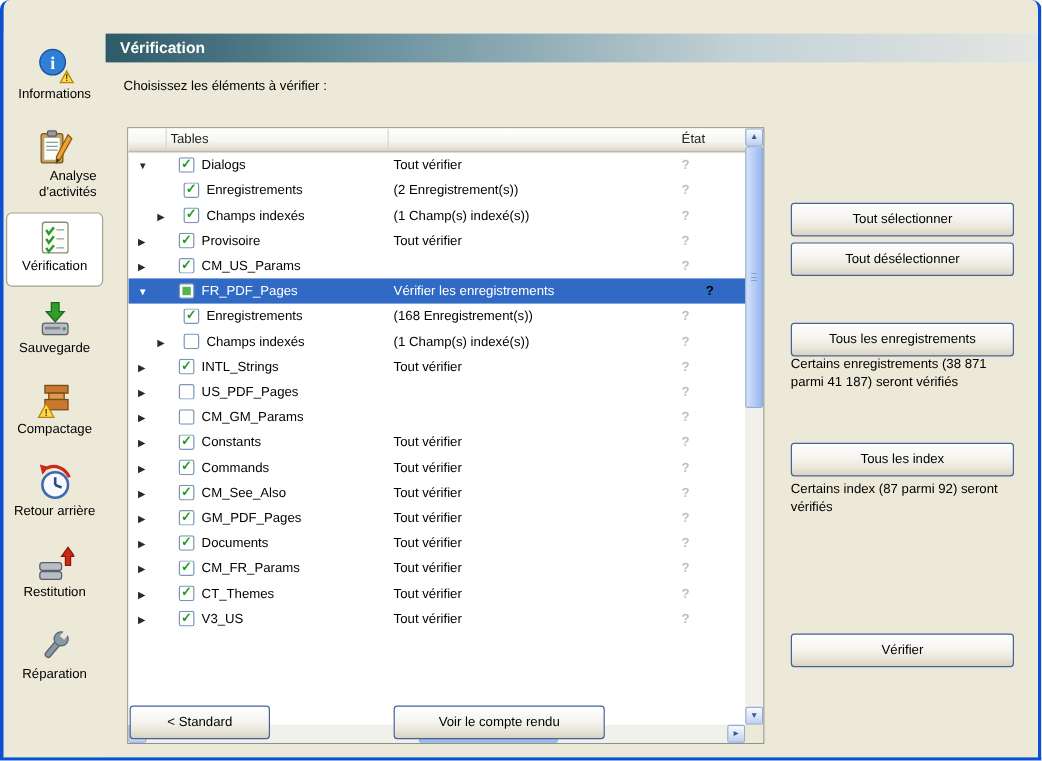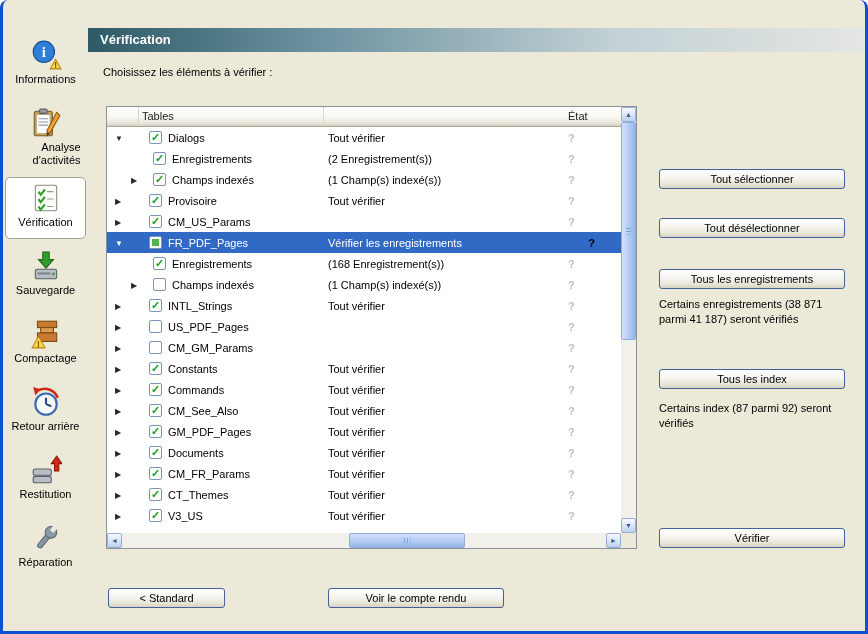--- a/index.html
+++ b/index.html
@@ -56,21 +56,21 @@
     position:absolute; left:85px; top:28px; right:0; height:24px;
     background:linear-gradient(90deg,var(--banner-dark,#2e5a68) 0%,#6d93a0 30%,#c3d2d6 68%,var(--banner-light,#e4e6e2) 100%);
     color:#fff; font-weight:bold; font-size:13px; line-height:24px;
     padding-left:12px;
   }
 
   .instruction { position:absolute; left:100px; top:66px; }
 
   
   .tablebox {
-    position:absolute; left:103px; top:106px; width:531px; height:443px;
+    position:absolute; left:103px; top:106px; width:531px; height:514px;
     border:1px solid #8a9199; background:#fef9c3;
   }
   .tmain { position:absolute; left:0; top:0; right:15px; bottom:15px; background:#fff; overflow:hidden; }
   .thead { display:flex; height:20px;
     background:linear-gradient(180deg,#ffffff 0%,#f7f6f2 55%,#e7e4d8 85%,#d5d1c3 100%);
     border-bottom:1px solid #aba89a; }
   .hc { line-height:19px; color:#222; border-right:1px solid #d9d6c9; overflow:hidden; white-space:nowrap; }
   .hc.c-tree  { width:32px;  flex:none; }
   .hc.c-tables{ width:185px; flex:none; padding-left:3px; }
   .hc.c-action{ width:238px; flex:none; padding-left:4px;margin-top:35px; }
@@ -118,27 +118,27 @@
   .hthumb {
     position:absolute; top:0; left:242px; width:116px; height:15px;
     background:linear-gradient(180deg,#d3e1fb 0%,#b3cbf5 55%,#95b5ec 100%);
     border:1px solid #90acd8; border-radius:2px;
   }
   .hthumb::after { content:""; position:absolute; top:4px; bottom:4px; left:50%; width:7px; transform:translateX(-50%);
     background:repeating-linear-gradient(90deg,#7fa3d8 0 1px,transparent 1px 3px); }
 
   
   .xpbtn {
-    position:absolute; height:20px; font-family:inherit; font-size:11px; color:#000;
+    position:absolute; height:28px; font-family:inherit; font-size:11px; color:#000;
     border:1px solid #45629a; border-radius:3px;
     background:linear-gradient(180deg,#ffffff 0%,#f5f4ef 45%,#eae7db 75%,#d9d3c0 100%);
     box-shadow:inset 0 1px 0 #fff;
   }
   .btn-select-all   { left:656px; top:169px; width:186px; }
-  .btn-deselect-all { left:656px; top:218px; width:186px; }
+  .btn-deselect-all { left:656px; top:202px; width:186px; }
   .btn-all-records  { left:656px; top:269px; width:186px; }
   .btn-all-indexes  { left:656px; top:369px; width:186px; }
   .btn-verify       { left:656px; top:528px; width:186px; }
   .note { position:absolute; left:656px; width:190px; line-height:1.35; }
   .note-records { top:297px; }
   .note-indexes { top:401px; }
   .btn-standard { left:105px; top:588px; width:117px; }
   .btn-report   { left:325px; top:588px; width:176px; }
 </style>
 </head>

